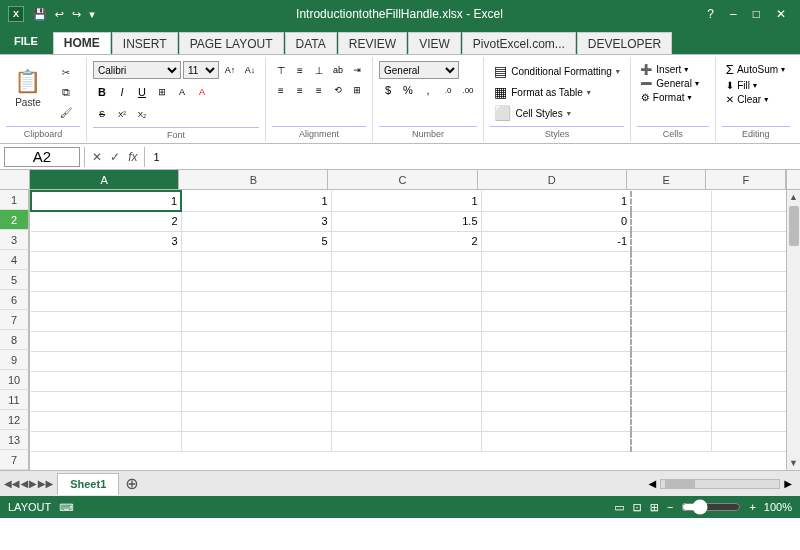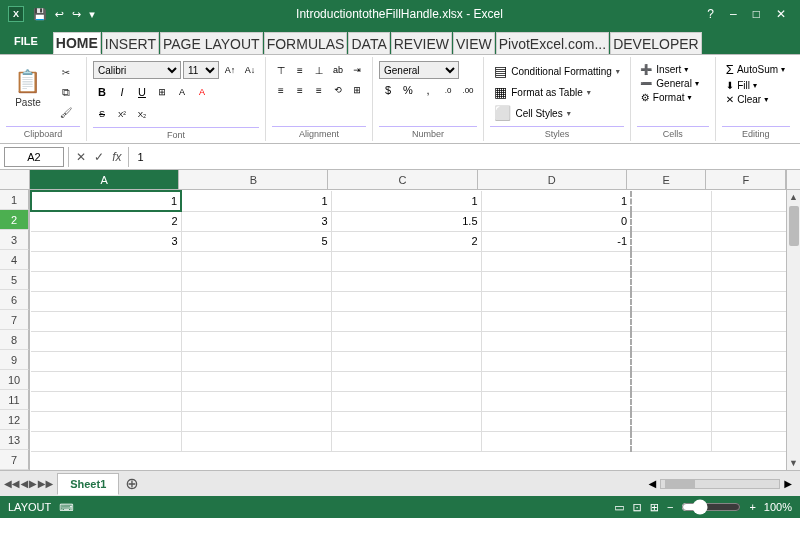--- a/index.html
+++ b/index.html
@@ -38,22 +38,22 @@
       font-size: 11px;
       font-weight: bold;
       cursor: pointer;
       height: 26px;
       display: flex;
       align-items: center;
     }
     .ribbon-tab {
       background: #f0f0f0;
       color: #333;
-      padding: 4px 2px;
-      font-size: 14px;
+      padding: 4px 10px;
+      font-size: 12px;
       cursor: pointer;
       height: 22px;
       display: flex;
       align-items: center;
       border-top: 1px solid #ccc;
       border-left: 1px solid #ccc;
       border-right: 1px solid #ccc;
       margin-left: 1px;
     }
     .ribbon-tab.active {
@@ -120,24 +120,24 @@
     .formula-bar {
       display: flex;
       align-items: center;
       height: 26px;
       border-bottom: 1px solid #bbb;
       background: white;
       padding: 0 4px;
       gap: 4px;
     }
     .name-box {
-      width: 60px;
+      width: 76px;
       height: 20px;
       border: 1px solid #999;
-      font-size: 11px;
+      font-size: 15px;
       padding: 0 4px;
       text-align: center;
     }
     .formula-divider { width: 1px; height: 20px; background: #bbb; }
     .formula-icons { display: flex; gap: 2px; align-items: center; }
     .formula-icon { font-size: 12px; color: #555; padding: 0 3px; cursor: pointer; }
     .formula-input { flex: 1; height: 20px; border: none; font-size: 11px; outline: none; padding: 0 4px; }
     .row-headers {
       width: 30px;
       background: #f5f5f5;
@@ -263,21 +263,20 @@
     <button class="title-btn">□</button>
     <button class="title-btn">✕</button>
   </div>
 </div>
 
 <div class="ribbon-tabs">
   <div class="file-tab">FILE</div>
   <div class="ribbon-tab active">HOME</div>
   <div class="ribbon-tab">INSERT</div>
   <div class="ribbon-tab">PAGE LAYOUT</div>
-  <div class="ribbon-tab">FORMULAS</div>
   <div class="ribbon-tab">DATA</div>
   <div class="ribbon-tab">REVIEW</div>
   <div class="ribbon-tab">VIEW</div>
   <div class="ribbon-tab">PivotExcel.com...</div>
   <div class="ribbon-tab">DEVELOPER</div>
   <div class="ribbon-tabs-spacer"></div>
 </div>
 
 <div class="ribbon">
 

